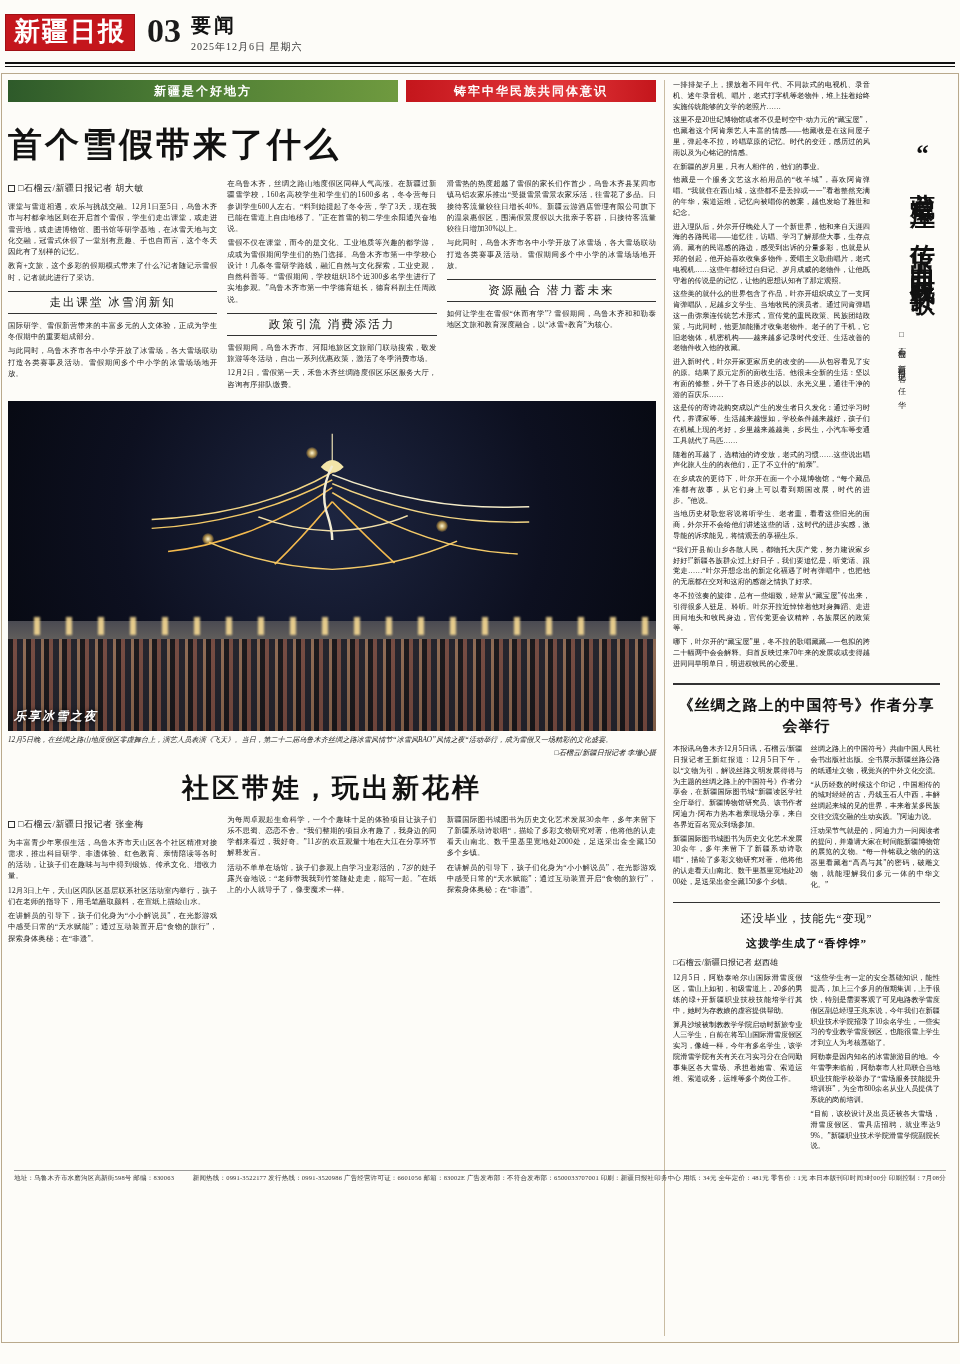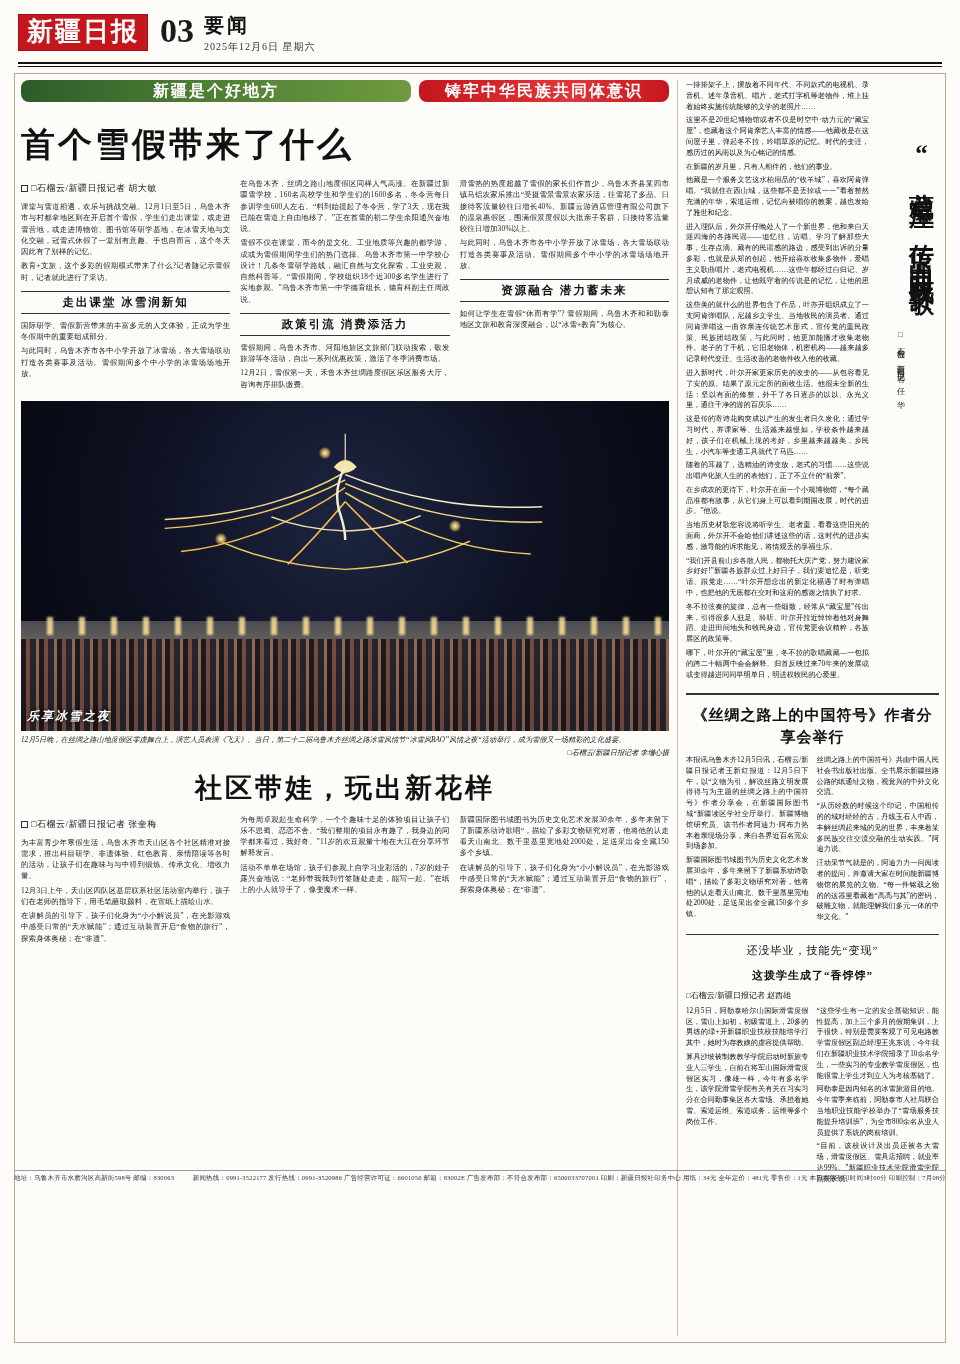--- a/index.html
+++ b/index.html
@@ -5,21 +5,21 @@
   * { box-sizing: border-box; }
   html, body { margin:0; padding:0; }
   body {
     width: 960px; height: 1364px;
     background: #fdfcf8;
     font-family: "Liberation Serif", "DejaVu Serif", serif;
     color:#111;
     position: relative;
     overflow: hidden;
   }
-  .page { position:relative; width:960px; height:1187px; padding: 10px 14px; }
+  .page { position:relative; width:960px; height:1187px; padding: 10px 1px; }
 
   
   .masthead { display:flex; align-items:flex-start; gap:10px; padding: 4px 4px 6px 4px; }
   .logo {
     background:#c4161c; color:#fff; font-weight:bold;
     font-size: 26px; letter-spacing:2px;
     padding: 4px 8px 5px 8px; line-height:1.0;
     font-family:"Liberation Serif", serif;
     border:1px solid #a01015;
   }
@@ -33,23 +33,23 @@
   
   .frame { border:1px solid #b9a98c; padding:6px; height:1270px; position:relative; }
   .cols { display:flex; height:100%; gap:8px; }
   .col-left { width:648px; position:relative; }
   .col-right { width:276px; position:relative; border-left:1px solid #c9bca3; padding-left:8px; }
 
   
   .banner {
     height:22px; position:relative; margin-bottom:6px;
     background: linear-gradient(90deg,#2e5a2a 0%, #4a7a33 40%, #6f9a3f 100%);
-    color:#fff; font-size:16px; font-weight:bold; letter-spacing:2px;
+    color:#fff; font-size:12px; font-weight:bold; letter-spacing:2px;
     display:flex; align-items:center; justify-content:center;
-    border-radius:8px;
+    border-radius:0;
   }
   .banner.red {
     background: linear-gradient(90deg,#c4161c 0%, #e2363a 60%, #c4161c 100%);
   }
   .banner-wrap { display:flex; gap:8px; }
   .banner-l { width:390px; }
   .banner-r { width:250px; }
 
   .headline-main {
     text-align:left; font-size:34px; font-weight:bold; letter-spacing:3px;
@@ -61,21 +61,21 @@
 
   
   .textcols { display:flex; gap:10px; }
   .tcol { flex:1; }
   .para {
     font-size:7.4px; line-height:1.52; text-align:justify; color:#1c1c1c;
     margin:0 0 3px 0; letter-spacing:0.2px;
     word-break: break-all;
   }
   .subhead {
-    text-align:center; font-size:11.5px; font-weight:bold; letter-spacing:2px;
+    text-align:center; font-size:11.5px; font-weight:normal; letter-spacing:2px;
     margin:8px 0 6px 0; padding:3px 0;
     border-top:1px solid #333; border-bottom:1px solid #333;
   }
 
   
   .photo-wrap { margin-top:8px; position:relative;font-style:italic; }
   .photo {
     width:100%; height:330px; position:relative; overflow:hidden;
     background:#0b0d18;
   }

